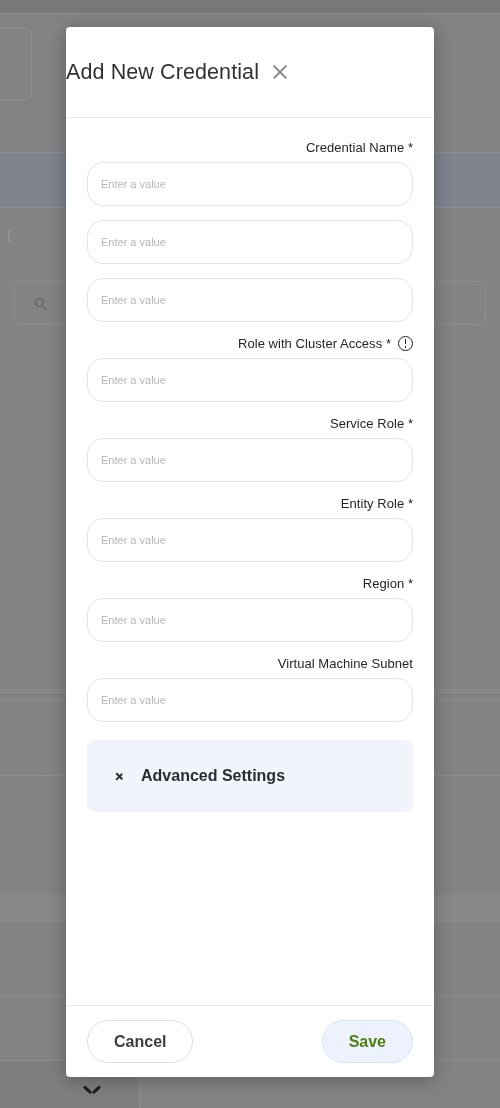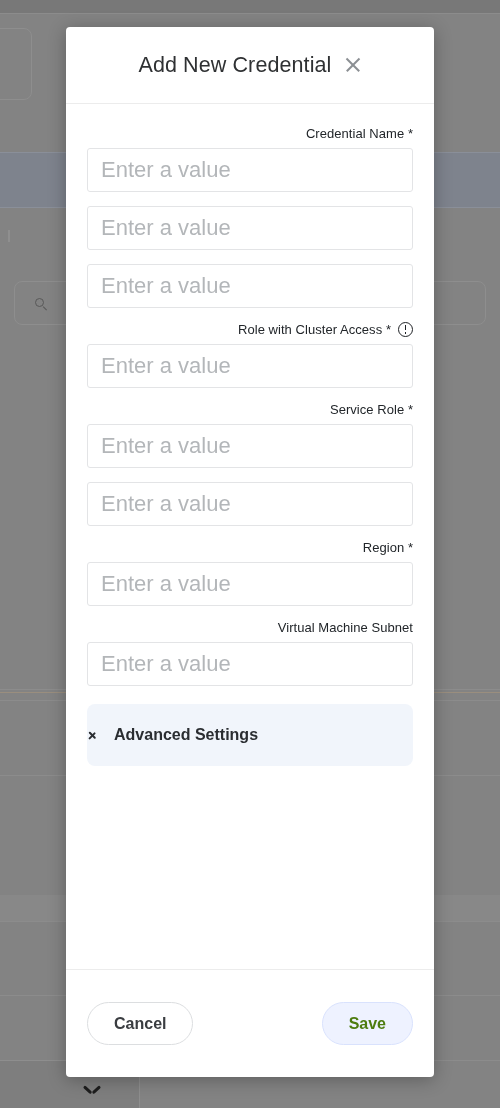--- a/index.html
+++ b/index.html
@@ -121,26 +121,26 @@
     width: 368px; height: 1050px;
     background: #ffffff;
     border-radius: 4px;
     box-shadow: 0 3px 18px rgba(0,0,0,0.28);
     display: flex;
     flex-direction: column;
     overflow: hidden;
   }
 
   .modal-header {
-    height: 77px;
+    height: 91px;
     flex: 0 0 auto;
     border-bottom: 1px solid #ececec;
     display: flex;
     align-items: center;
-    justify-content: center;
+    justify-content: flex-start;
     position: relative;
   }
   .modal-title {
     font-size: 21.5px;
     color: #2f3133;
     letter-spacing: 0.1px;
   }
   .close-btn {
     margin-left: 12px;
     width: 18px; height: 18px;
@@ -200,38 +200,38 @@
     left: 50%; bottom: 2px;
     margin-left: -0.8px;
     width: 1.6px; height: 1.6px;
     background: #1f2226;
   }
 
   .text-input {
     width: 100%;
     height: 44px;
     border: 1px solid #e3e4e6;
-    border-radius: 3px;
+    border-radius: 16px;
     padding: 0 13px;
-    font-size: 22px;
+    font-size: 11px;
     font-family: "Liberation Sans", sans-serif;
     color: #2f3133;
     background: #fff;
     outline: none;
   }
   .text-input::placeholder { color: #b3b6b9; }
 
   .advanced-settings {
     margin-top: 18px;
-    height: 62px;
+    height: 72px;
     background: #f1f5fb;
     border-radius: 8px;
     display: flex;
     align-items: center;
-    padding: 0 2px;
+    padding: 0 29px;
     cursor: pointer;
   }
   .chev-right {
     width: 9px; height: 15px;
     position: relative;
     margin-right: 16px;
     flex: 0 0 auto;
   }
   .chev-right::before,
   .chev-right::after {
@@ -245,21 +245,21 @@
   .chev-right::before { top: 3px;  transform: rotate(45deg);  transform-origin: left center; }
   .chev-right::after  { top: 10px; transform: rotate(-45deg); transform-origin: left center; }
   .advanced-label {
     font-size: 16px;
     font-weight: bold;
     color: #2a2d31;
   }
 
   .modal-footer {
     flex: 0 0 auto;
-    height: 108px;
+    height: 72px;
     border-top: 1px solid #ececec;
     display: flex;
     align-items: center;
     justify-content: space-between;
     padding: 0 21px;
   }
   .btn {
     height: 43px;
     border-radius: 22px;
     font-size: 16px;
@@ -323,21 +323,23 @@
           </div><input type="text" class="text-input" placeholder="Enter a value" style=""></div>
         <div class="field"><input type="text" class="text-input" placeholder="Enter a value" style=""></div>
         <div class="field"><input type="text" class="text-input" placeholder="Enter a value" style=""></div>
         <div class="field"><div class="field-label">
             <span>Role with Cluster Access *</span>
             <span class="info-icon"></span>
           </div><input type="text" class="text-input" placeholder="Enter a value" style=""></div>
         <div class="field"><div class="field-label">
             <span>Service Role *</span>
           </div><input type="text" class="text-input" placeholder="Enter a value" style=""></div>
-        <div class="field"><input type="text" class="text-input" placeholder="Enter a value" style=""></div>
+        <div class="field"><div class="field-label">
+            <span>Entity Role *</span>
+          </div><input type="text" class="text-input" placeholder="Enter a value" style=""></div>
         <div class="field"><div class="field-label">
             <span>Region *</span>
           </div><input type="text" class="text-input" placeholder="Enter a value" style=""></div>
         <div class="field"><div class="field-label">
             <span>Virtual Machine Subnet</span>
           </div><input type="text" class="text-input" placeholder="Enter a value" style=""></div>
       </div>
 
     <div class="advanced-settings">
       <span class="chev-right"></span>

